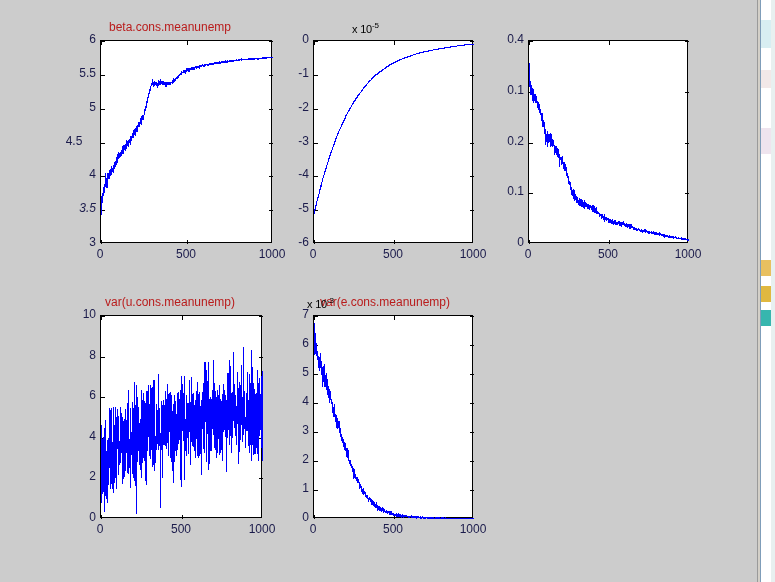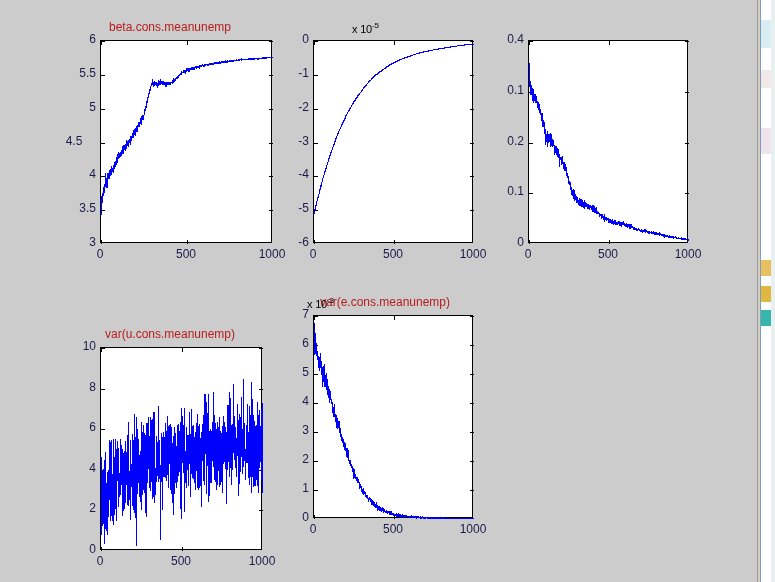--- a/index.html
+++ b/index.html
@@ -155,21 +155,21 @@
             <line x1="0" y1="68.5" x2="4" y2="68.5" stroke="#000000" stroke-width="1"></line>
             <line x1="172" y1="68.5" x2="168" y2="68.5" stroke="#000000" stroke-width="1"></line>
             <line x1="0" y1="34.5" x2="4" y2="34.5" stroke="#000000" stroke-width="1"></line>
             <line x1="172" y1="34.5" x2="168" y2="34.5" stroke="#000000" stroke-width="1"></line>
             <line x1="0" y1="0.5" x2="4" y2="0.5" stroke="#000000" stroke-width="1"></line>
             <line x1="172" y1="0.5" x2="168" y2="0.5" stroke="#000000" stroke-width="1"></line>
             <polyline points="0.00,173.19 0.17,173.01 0.34,173.07 0.52,163.02 0.69,160.21 0.86,169.27 1.03,153.56 1.20,161.94 1.38,155.51 1.55,156.27 1.72,160.16 1.89,156.02 2.06,151.41 2.24,154.82 2.41,146.63 2.58,151.40 2.75,152.63 2.92,148.44 3.10,151.31 3.27,145.93 3.44,144.04 3.61,148.32 3.78,150.73 3.96,142.86 4.13,143.80 4.30,143.82 4.47,132.76 4.64,143.67 4.82,145.50 4.99,144.28 5.16,140.47 5.33,137.02 5.50,143.53 5.68,142.48 5.85,146.47 6.02,146.68 6.19,137.76 6.36,138.22 6.54,132.52 6.71,138.47 6.88,142.10 7.05,136.34 7.22,133.58 7.40,132.61 7.57,136.70 7.74,137.51 7.91,135.75 8.08,137.97 8.26,133.04 8.43,137.85 8.60,129.15 8.77,136.07 8.94,136.72 9.12,132.64 9.29,134.73 9.46,133.72 9.63,132.72 9.80,128.66 9.98,127.89 10.15,131.48 10.32,130.38 10.49,133.88 10.66,125.42 10.84,128.21 11.01,130.15 11.18,130.31 11.35,128.92 11.52,130.03 11.70,127.31 11.87,127.14 12.04,131.81 12.21,127.30 12.38,127.20 12.56,126.85 12.73,124.93 12.90,125.34 13.07,124.99 13.24,121.06 13.42,127.30 13.59,123.33 13.76,124.60 13.93,121.47 14.10,122.15 14.28,121.96 14.45,125.97 14.62,121.12 14.79,120.69 14.96,122.86 15.14,119.86 15.31,116.69 15.48,123.43 15.65,119.37 15.82,120.77 16.00,120.94 16.17,113.81 16.34,121.10 16.51,115.12 16.68,117.80 16.86,115.03 17.03,112.64 17.20,112.88 17.37,117.49 17.54,112.65 17.72,111.55 17.89,111.49 18.06,115.87 18.23,116.53 18.40,116.96 18.58,112.18 18.75,112.13 18.92,113.43 19.09,116.01 19.26,114.93 19.44,112.70 19.61,112.22 19.78,112.74 19.95,110.74 20.12,110.60 20.30,111.63 20.47,109.08 20.64,114.06 20.81,111.88 20.98,111.35 21.16,109.98 21.33,106.91 21.50,105.09 21.67,113.06 21.84,111.87 22.02,108.92 22.19,107.28 22.36,106.85 22.53,112.52 22.70,103.97 22.88,109.49 23.05,108.26 23.22,106.74 23.39,104.58 23.56,106.17 23.74,106.48 23.91,105.23 24.08,103.66 24.25,106.51 24.42,109.51 24.60,105.49 24.77,103.99 24.94,107.82 25.11,108.15 25.28,102.65 25.46,104.38 25.63,99.24 25.80,104.97 25.97,99.54 26.14,103.36 26.32,102.66 26.49,104.78 26.66,103.96 26.83,101.70 27.00,103.50 27.18,103.14 27.35,102.75 27.52,104.38 27.69,105.32 27.86,101.69 28.04,98.16 28.21,100.33 28.38,100.19 28.55,99.06 28.72,101.86 28.90,99.18 29.07,99.56 29.24,103.92 29.41,100.78 29.58,95.12 29.76,97.40 29.93,100.17 30.10,97.21 30.27,96.66 30.44,97.04 30.62,97.70 30.79,99.13 30.96,95.41 31.13,96.11 31.30,95.67 31.48,94.56 31.65,96.76 31.82,92.88 31.99,96.90 32.16,96.72 32.34,90.35 32.51,89.83 32.68,93.63 32.85,94.35 33.02,91.39 33.20,91.87 33.37,88.82 33.54,93.34 33.71,93.19 33.88,88.54 34.06,87.86 34.23,90.05 34.40,94.46 34.57,88.63 34.74,87.94 34.92,89.04 35.09,89.38 35.26,89.49 35.43,86.25 35.60,90.20 35.78,87.33 35.95,85.24 36.12,90.93 36.29,83.95 36.46,84.96 36.64,84.44 36.81,89.69 36.98,85.18 37.15,83.20 37.32,81.93 37.50,83.58 37.67,82.43 37.84,85.45 38.01,82.94 38.18,81.28 38.36,82.16 38.53,85.14 38.70,82.72 38.87,82.53 39.04,82.05 39.22,82.54 39.39,80.53 39.56,82.99 39.73,77.31 39.90,80.67 40.08,82.80 40.25,80.37 40.42,83.28 40.59,77.25 40.76,78.49 40.94,74.89 41.11,76.22 41.28,79.00 41.45,76.53 41.62,74.78 41.80,76.12 41.97,76.83 42.14,74.73 42.31,75.67 42.48,78.55 42.66,74.16 42.83,76.09 43.00,74.17 43.17,73.70 43.34,71.94 43.52,73.38 43.69,70.13 43.86,67.96 44.03,69.56 44.20,69.70 44.38,69.18 44.55,68.64 44.72,67.42 44.89,66.39 45.06,65.03 45.24,63.00 45.41,60.60 45.58,65.32 45.75,66.60 45.92,62.92 46.10,61.52 46.27,60.70 46.44,59.97 46.61,59.39 46.78,56.84 46.96,55.99 47.13,57.05 47.30,57.01 47.47,55.14 47.64,55.17 47.82,52.06 47.99,52.92 48.16,49.14 48.33,51.12 48.50,50.74 48.68,48.88 48.85,50.73 49.02,49.28 49.19,46.91 49.36,47.26 49.54,49.46 49.71,48.30 49.88,45.84 50.05,44.13 50.22,43.14 50.40,43.90 50.57,42.60 50.74,43.34 50.91,43.16 51.08,43.84 51.26,43.70 51.43,38.63 51.60,41.89 51.77,41.83 51.94,43.83 52.12,41.19 52.29,45.46 52.46,43.20 52.63,41.72 52.80,42.58 52.98,42.75 53.15,41.64 53.32,40.59 53.49,40.43 53.66,42.51 53.84,43.73 54.01,44.50 54.18,42.32 54.35,41.35 54.52,43.29 54.70,43.12 54.87,42.19 55.04,42.78 55.21,41.44 55.38,42.28 55.56,41.45 55.73,42.70 55.90,42.04 56.07,46.40 56.24,44.14 56.42,42.31 56.59,42.60 56.76,43.35 56.93,43.93 57.10,44.70 57.28,43.15 57.45,44.39 57.62,44.76 57.79,43.07 57.96,39.32 58.14,43.07 58.31,42.98 58.48,42.80 58.65,40.71 58.82,44.02 59.00,43.45 59.17,43.64 59.34,42.29 59.51,42.87 59.68,42.98 59.86,38.04 60.03,41.63 60.20,42.68 60.37,40.32 60.54,42.68 60.72,41.46 60.89,42.56 61.06,42.65 61.23,43.28 61.40,41.89 61.58,41.63 61.75,40.02 61.92,42.15 62.09,41.28 62.26,43.86 62.44,40.31 62.61,42.96 62.78,44.08 62.95,42.27 63.12,41.60 63.30,44.06 63.47,42.28 63.64,42.34 63.81,43.03 63.98,43.71 64.16,45.31 64.33,41.72 64.50,43.62 64.67,43.37 64.84,43.52 65.02,42.33 65.19,42.54 65.36,41.28 65.53,44.69 65.70,44.16 65.88,45.97 66.05,42.05 66.22,41.81 66.39,43.68 66.56,43.11 66.74,43.63 66.91,43.09 67.08,43.16 67.25,41.64 67.42,42.86 67.60,43.06 67.77,43.01 67.94,42.67 68.11,42.26 68.28,42.00 68.46,43.36 68.63,43.90 68.80,41.49 68.97,44.27 69.14,41.94 69.32,42.28 69.49,42.21 69.66,42.16 69.83,42.67 70.00,41.47 70.18,41.46 70.35,41.81 70.52,41.45 70.69,41.53 70.86,41.36 71.04,40.86 71.21,42.40 71.38,41.44 71.55,39.66 71.72,40.48 71.90,41.57 72.07,40.85 72.24,41.22 72.41,40.00 72.58,39.32 72.76,37.93 72.93,41.06 73.10,40.08 73.27,40.47 73.44,38.51 73.62,38.23 73.79,38.50 73.96,39.19 74.13,37.19 74.30,39.91 74.48,39.13 74.65,37.60 74.82,37.59 74.99,37.72 75.16,36.10 75.34,36.73 75.51,36.59 75.68,36.81 75.85,36.55 76.02,37.02 76.20,35.60 76.37,35.23 76.54,37.51 76.71,35.96 76.88,35.08 77.06,36.45 77.23,35.85 77.40,35.77 77.57,35.87 77.74,34.85 77.92,34.29 78.09,33.87 78.26,34.99 78.43,33.53 78.60,33.89 78.78,32.96 78.95,33.49 79.12,33.46 79.29,32.27 79.46,32.16 79.64,33.63 79.81,32.13 79.98,33.61 80.15,29.94 80.32,32.71 80.50,33.35 80.67,31.74 80.84,30.65 81.01,31.57 81.18,31.78 81.36,31.76 81.53,31.50 81.70,31.71 81.87,31.71 82.04,30.77 82.22,29.93 82.39,30.38 82.56,30.97 82.73,31.51 82.90,29.35 83.08,30.50 83.25,31.29 83.42,30.63 83.59,29.75 83.76,30.23 83.94,29.25 84.11,30.00 84.28,32.44 84.45,29.11 84.62,31.07 84.80,30.42 84.97,29.26 85.14,30.09 85.31,28.72 85.48,29.97 85.66,27.94 85.83,30.42 86.00,28.76 86.17,28.68 86.34,28.85 86.52,29.78 86.69,28.08 86.86,27.46 87.03,29.48 87.20,27.31 87.38,29.62 87.55,27.59 87.72,29.01 87.89,30.22 88.06,28.45 88.24,27.77 88.41,30.78 88.58,27.25 88.75,27.69 88.92,29.69 89.10,27.82 89.27,27.64 89.44,27.68 89.61,27.37 89.78,27.24 89.96,28.43 90.13,28.71 90.30,27.77 90.47,27.07 90.64,26.96 90.82,27.58 90.99,28.52 91.16,27.75 91.33,26.49 91.50,28.62 91.68,27.91 91.85,27.30 92.02,28.26 92.19,26.15 92.36,28.20 92.54,27.30 92.71,26.38 92.88,27.45 93.05,27.79 93.22,26.11 93.40,28.15 93.57,27.36 93.74,27.29 93.91,26.04 94.08,26.30 94.26,25.90 94.43,26.84 94.60,26.90 94.77,25.06 94.94,26.45 95.12,26.51 95.29,25.73 95.46,27.60 95.63,27.43 95.80,25.76 95.98,27.92 96.15,25.62 96.32,25.31 96.49,25.26 96.66,26.27 96.84,25.96 97.01,25.60 97.18,26.80 97.35,25.93 97.52,25.82 97.70,25.40 97.87,25.99 98.04,24.73 98.21,27.21 98.38,24.14 98.56,26.14 98.73,24.64 98.90,25.30 99.07,24.97 99.24,24.80 99.42,25.34 99.59,24.79 99.76,25.43 99.93,24.98 100.10,23.96 100.28,25.26 100.45,25.21 100.62,24.28 100.79,24.48 100.96,25.23 101.14,23.00 101.31,24.31 101.48,24.19 101.65,23.66 101.82,24.64 102.00,23.85 102.17,24.55 102.34,24.69 102.51,24.24 102.68,25.17 102.86,24.20 103.03,24.22 103.20,25.78 103.37,25.03 103.54,24.00 103.72,23.23 103.89,23.75 104.06,23.83 104.23,23.24 104.40,24.89 104.58,23.71 104.75,24.27 104.92,24.68 105.09,24.00 105.26,23.95 105.44,23.73 105.61,23.67 105.78,23.74 105.95,22.71 106.12,24.54 106.30,23.41 106.47,24.18 106.64,23.52 106.81,23.12 106.98,24.07 107.16,24.18 107.33,23.24 107.50,23.85 107.67,23.21 107.84,23.75 108.02,23.88 108.19,23.01 108.36,23.49 108.53,22.42 108.70,22.75 108.88,22.81 109.05,23.00 109.22,23.59 109.39,23.19 109.56,22.54 109.74,22.39 109.91,23.35 110.08,23.25 110.25,22.73 110.42,23.11 110.60,23.25 110.77,22.75 110.94,22.90 111.11,22.69 111.28,23.82 111.46,22.29 111.63,22.78 111.80,22.65 111.97,22.58 112.14,22.13 112.32,22.20 112.49,22.52 112.66,23.06 112.83,22.55 113.00,23.08 113.18,22.27 113.35,21.67 113.52,21.62 113.69,22.08 113.86,22.34 114.04,21.95 114.21,22.11 114.38,22.73 114.55,21.65 114.72,21.32 114.90,22.06 115.07,22.77 115.24,21.21 115.41,21.48 115.58,22.04 115.76,22.08 115.93,22.03 116.10,22.07 116.27,21.83 116.44,22.44 116.62,22.04 116.79,21.61 116.96,21.34 117.13,21.48 117.30,21.94 117.48,21.96 117.65,22.16 117.82,21.80 117.99,20.84 118.16,22.09 118.34,20.92 118.51,21.34 118.68,22.06 118.85,21.62 119.02,21.51 119.20,22.31 119.37,22.62 119.54,21.93 119.71,21.73 119.88,20.94 120.06,21.61 120.23,21.87 120.40,20.33 120.57,20.46 120.74,21.03 120.92,20.89 121.09,21.45 121.26,21.41 121.43,20.90 121.60,20.69 121.78,20.81 121.95,21.20 122.12,22.13 122.29,20.22 122.46,21.02 122.64,20.55 122.81,20.96 122.98,20.64 123.15,20.40 123.32,21.32 123.50,20.34 123.67,20.62 123.84,20.56 124.01,21.01 124.18,19.63 124.36,21.21 124.53,20.44 124.70,20.77 124.87,20.22 125.04,21.63 125.22,20.62 125.39,20.74 125.56,20.69 125.73,20.06 125.90,21.04 126.08,21.79 126.25,20.70 126.42,20.94 126.59,20.73 126.76,19.70 126.94,20.04 127.11,20.95 127.28,20.62 127.45,20.26 127.62,20.39 127.80,20.40 127.97,20.31 128.14,20.14 128.31,19.91 128.48,20.59 128.66,19.65 128.83,20.02 129.00,19.84 129.17,20.54 129.34,20.26 129.52,19.49 129.69,20.13 129.86,20.60 130.03,19.09 130.20,20.53 130.38,19.99 130.55,20.59 130.72,19.40 130.89,19.81 131.06,19.98 131.24,20.94 131.41,20.26 131.58,20.29 131.75,20.05 131.92,19.68 132.10,19.42 132.27,19.66 132.44,19.70 132.61,20.09 132.78,19.88 132.96,19.64 133.13,19.82 133.30,19.81 133.47,19.62 133.64,19.34 133.82,19.25 133.99,19.16 134.16,19.33 134.33,19.32 134.50,19.46 134.68,19.31 134.85,19.12 135.02,18.75 135.19,19.57 135.36,18.91 135.54,18.99 135.71,19.54 135.88,19.60 136.05,19.09 136.22,19.12 136.40,19.81 136.57,19.09 136.74,19.09 136.91,19.04 137.08,19.40 137.26,19.35 137.43,18.52 137.60,19.08 137.77,18.86 137.94,18.67 138.12,18.79 138.29,18.92 138.46,18.58 138.63,18.58 138.80,19.65 138.98,19.05 139.15,18.51 139.32,18.04 139.49,18.85 139.66,18.57 139.84,18.75 140.01,18.58 140.18,18.98 140.35,17.78 140.52,19.23 140.70,18.51 140.87,18.82 141.04,18.69 141.21,18.23 141.38,18.50 141.56,18.14 141.73,18.73 141.90,18.44 142.07,18.47 142.24,18.83 142.42,18.70 142.59,18.64 142.76,18.72 142.93,18.40 143.10,18.32 143.28,18.29 143.45,18.73 143.62,18.14 143.79,18.47 143.96,18.58 144.14,18.57 144.31,18.46 144.48,18.78 144.65,18.71 144.82,18.18 145.00,18.33 145.17,17.90 145.34,18.25 145.51,18.33 145.68,18.56 145.86,18.22 146.03,17.99 146.20,18.43 146.37,18.33 146.54,18.30 146.72,18.49 146.89,18.12 147.06,18.33 147.23,18.39 147.40,18.00 147.58,18.27 147.75,18.17 147.92,18.77 148.09,18.48 148.26,18.87 148.44,18.33 148.61,18.62 148.78,17.59 148.95,18.79 149.12,18.03 149.30,17.89 149.47,18.03 149.64,18.35 149.81,18.46 149.98,17.99 150.16,17.89 150.33,17.67 150.50,18.35 150.67,17.84 150.84,18.34 151.02,18.39 151.19,17.85 151.36,17.87 151.53,17.99 151.70,18.16 151.88,17.87 152.05,18.32 152.22,18.50 152.39,17.93 152.56,17.69 152.74,17.71 152.91,17.82 153.08,17.51 153.25,17.98 153.42,17.64 153.60,18.13 153.77,17.92 153.94,18.26 154.11,17.95 154.28,17.47 154.46,17.81 154.63,17.38 154.80,17.74 154.97,17.94 155.14,17.20 155.32,18.00 155.49,17.80 155.66,17.69 155.83,17.83 156.00,17.70 156.18,18.07 156.35,17.54 156.52,18.06 156.69,17.51 156.86,17.94 157.04,17.97 157.21,17.43 157.38,17.80 157.55,17.62 157.72,18.05 157.90,17.68 158.07,17.81 158.24,17.35 158.41,17.62 158.58,17.89 158.76,17.78 158.93,17.25 159.10,16.88 159.27,17.39 159.44,17.63 159.62,17.43 159.79,17.33 159.96,17.42 160.13,17.95 160.30,17.25 160.48,17.21 160.65,17.46 160.82,17.59 160.99,16.75 161.16,17.17 161.34,17.25 161.51,17.68 161.68,17.57 161.85,16.90 162.02,17.42 162.20,17.62 162.37,17.46 162.54,17.24 162.71,16.87 162.88,16.84 163.06,17.27 163.23,17.10 163.40,17.15 163.57,16.85 163.74,17.01 163.92,16.67 164.09,16.94 164.26,17.38 164.43,16.86 164.60,16.98 164.78,17.20 164.95,16.89 165.12,16.92 165.29,16.57 165.46,17.30 165.64,16.69 165.81,16.88 165.98,16.57 166.15,16.43 166.32,16.84 166.50,16.65 166.67,16.80 166.84,16.80 167.01,16.66 167.18,16.74 167.36,16.59 167.53,16.57 167.70,16.88 167.87,16.69 168.04,16.66 168.22,16.35 168.39,16.71 168.56,16.73 168.73,16.74 168.90,16.53 169.08,16.89 169.25,16.48 169.42,16.52 169.59,16.29 169.76,16.77 169.94,16.44 170.11,16.39 170.28,16.18 170.45,16.42 170.62,16.46 170.80,16.30 170.97,16.38 171.14,16.57 171.31,16.32 171.48,16.16 171.66,16.35 171.83,16.20 172.00,15.96" fill="none" stroke="#0000ff" stroke-width="1" stroke-linejoin="round" shape-rendering="crispEdges"></polyline>
           </svg>
       </div>
     <div class="tick-label ytick-label" style="left: 2px; width: 44px; top: 215px;">3</div>
-        <div class="tick-label ytick-label" style="left: 2px; width: 44px; top: 181.167px;">3.5</div>
+        <div class="tick-label ytick-label" style="left: 2px; width: 44px; top: 181.167px; font-style: italic;">3.5</div>
         <div class="tick-label ytick-label" style="left: 2px; width: 44px; top: 147.333px;">4</div>
         <div class="tick-label ytick-label" style="left: 2px; width: 44px; top: 113.5px; text-align: center;">4.5</div>
         <div class="tick-label ytick-label" style="left: 2px; width: 44px; top: 79.6667px;">5</div>
         <div class="tick-label ytick-label" style="left: 2px; width: 44px; top: 45.8333px;">5.5</div>
         <div class="tick-label ytick-label" style="left: 2px; width: 44px; top: 12px;">6</div>
         <div class="tick-label xtick-label" style="left: 20px; width: 60px; top: 227px;">0</div>
         <div class="tick-label xtick-label" style="left: 106px; width: 60px; top: 227px;">500</div>
         <div class="tick-label xtick-label" style="left: 192px; width: 60px; top: 227px;">1000</div>
       </div>
 
@@ -239,21 +239,21 @@
     <div class="tick-label ytick-label" style="left: 0px; width: 44px; top: 215px;">0</div>
         <div class="tick-label ytick-label" style="left: 0px; width: 44px; top: 164.25px;">0.1</div>
         <div class="tick-label ytick-label" style="left: 0px; width: 44px; top: 113.5px;">0.2</div>
         <div class="tick-label ytick-label" style="left: 0px; width: 44px; top: 62.75px;">0.1</div>
         <div class="tick-label ytick-label" style="left: 0px; width: 44px; top: 12px;">0.4</div>
         <div class="tick-label xtick-label" style="left: 18px; width: 60px; top: 227px;">0</div>
         <div class="tick-label xtick-label" style="left: 98px; width: 60px; top: 227px;">500</div>
         <div class="tick-label xtick-label" style="left: 178px; width: 60px; top: 227px;">1000</div>
       </div>
 
-    <div class="subplot" style="left:50px; top:295px; width:240px; height:250px;margin-top:32px;">
+    <div class="subplot" style="left:50px; top:295px; width:240px; height:250px;">
       <div class="subplot-title" style="top:0px; left:0px; width:240px;">var(u.cons.meanunemp)</div>
       <div class="axes-box" style="left:50px; top:20px; width:162px; height:203px;">
         <svg class="axes-svg" width="162" height="203">
             <line x1="0.5" y1="203" x2="0.5" y2="199" stroke="#000000" stroke-width="1"></line>
             <line x1="0.5" y1="0" x2="0.5" y2="4" stroke="#000000" stroke-width="1"></line>
             <line x1="81.5" y1="203" x2="81.5" y2="199" stroke="#000000" stroke-width="1"></line>
             <line x1="81.5" y1="0" x2="81.5" y2="4" stroke="#000000" stroke-width="1"></line>
             <line x1="162.5" y1="203" x2="162.5" y2="199" stroke="#000000" stroke-width="1"></line>
             <line x1="162.5" y1="0" x2="162.5" y2="4" stroke="#000000" stroke-width="1"></line>
             <line x1="0" y1="203.5" x2="4" y2="203.5" stroke="#000000" stroke-width="1"></line>

